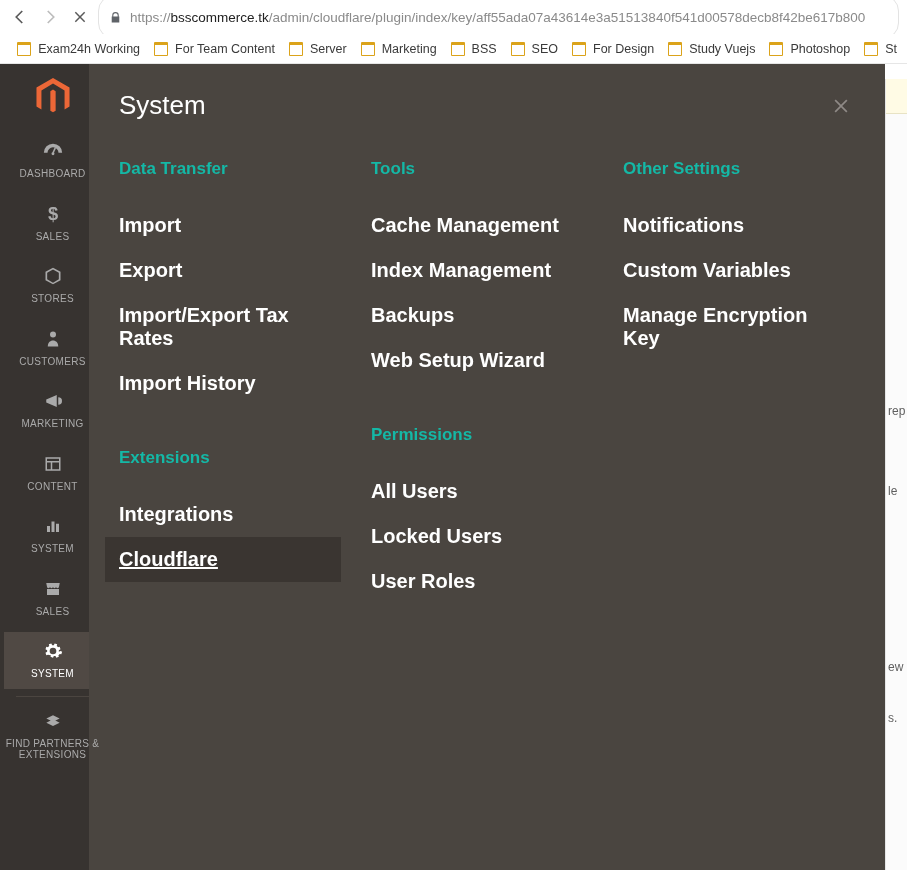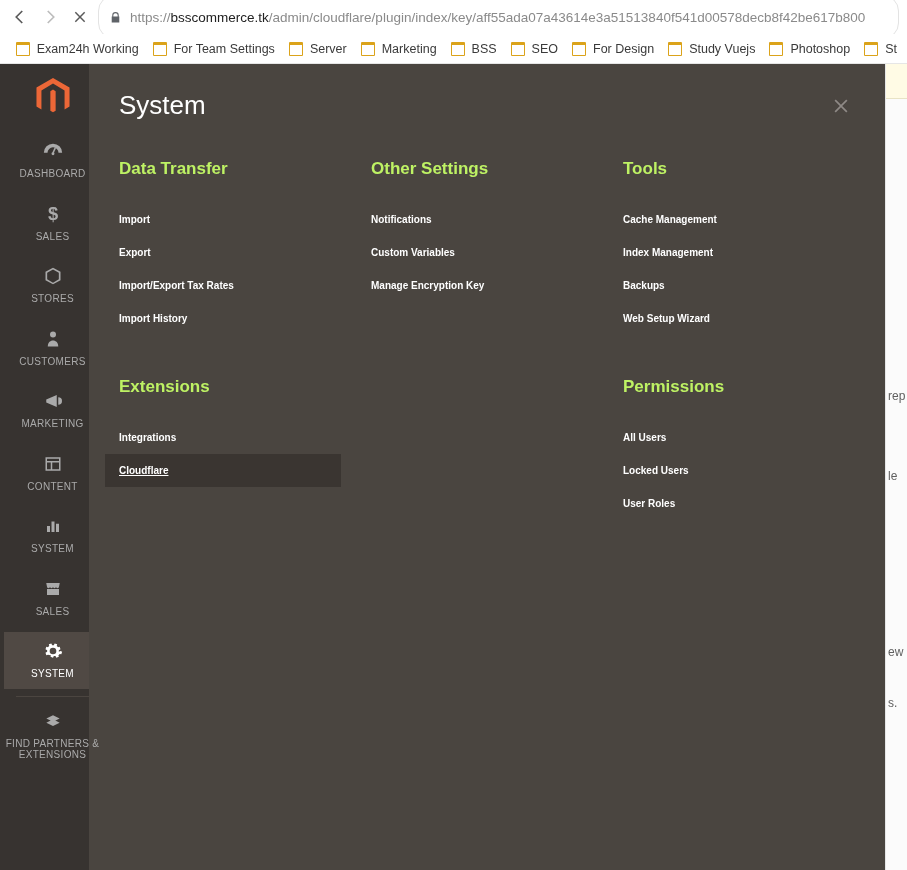--- a/index.html
+++ b/index.html
@@ -37,26 +37,26 @@
 
   
   .flyout { position:absolute; left:89px; top:0; bottom:0; right:22px; background:#4a4540; color:#fff; }
   .flyout-header { display:flex; align-items:center; justify-content:space-between; padding:26px 30px 10px 30px; }
   .flyout-title { font-size:26px; font-weight:400; color:#fff; }
   .close-btn { color:#8f8a86; cursor:pointer; padding:4px; }
 
   .flyout-body { display:flex; padding:28px 30px; gap:20px; }
   .col { flex:1; min-width:0; }
   .section { margin-bottom:42px; }
-  .section-title { font-size:17px; font-weight:600; color:#bef264; margin-bottom:24px; }
-  .menu-link { display:block; font-size:10px; color:#fff; padding:11px 14px; margin-left:-14px; margin-right:10px; cursor:pointer; font-weight:600; }
+  .section-title { font-size:17px; font-weight:600; color:#14b8a6; margin-bottom:24px; }
+  .menu-link { display:block; font-size:20px; color:#fff; padding:11px 14px; margin-left:-14px; margin-right:10px; cursor:pointer; font-weight:600; }
   .menu-link.active { background:#3a3531;text-decoration:underline; }
 
   
-  .page-strip { position:absolute; right:0; top:0; bottom:0; width:22px; background:#fbfbfb; border-left:1px solid #e6e6e6; color:#5f5f5f; font-size:12px; overflow:hidden; }
+  .page-strip { position:absolute; right:0; top:15px; bottom:0; width:22px; background:#fbfbfb; border-left:1px solid #e6e6e6; color:#5f5f5f; font-size:12px; overflow:hidden; }
   .page-strip .frag { position:absolute; left:2px; white-space:nowrap; }
   .yellow-top { position:absolute; top:0; left:0; right:0; height:35px; background:#fffbe5; border-bottom:1px solid #e8e3c5; }
 
   
   svg { display:block; }
 </style>
 </head>
 <body>
 
 <div class="browser-bar">
@@ -88,21 +88,21 @@
   </div>
 </div>
 
 <div class="bookmarks-bar">
   <div class="bm">
       <span class="bm-ico"></span>
       <span>Exam24h Working</span>
     </div>
   <div class="bm">
       <span class="bm-ico"></span>
-      <span>For Team Settings</span>
+      <span>For Team Content</span>
     </div>
   <div class="bm">
       <span class="bm-ico"></span>
       <span>Server</span>
     </div>
   <div class="bm">
       <span class="bm-ico"></span>
       <span>Marketing</span>
     </div>
   <div class="bm">
@@ -272,39 +272,39 @@
         </div>
         <div class="section">
           <div class="section-title">Extensions</div>
           <a class="menu-link">Integrations</a>
           <a class="menu-link active">Cloudflare</a>
         </div>
       </div>
 
       <div class="col">
         <div class="section">
-          <div class="section-title">Other Settings</div>
-          <a class="menu-link">Notifications</a>
-          <a class="menu-link">Custom Variables</a>
-          <a class="menu-link">Manage Encryption Key</a>
-        </div>
-      </div>
-
-      <div class="col">
-        <div class="section">
           <div class="section-title">Tools</div>
           <a class="menu-link">Cache Management</a>
           <a class="menu-link">Index Management</a>
           <a class="menu-link">Backups</a>
           <a class="menu-link">Web Setup Wizard</a>
         </div>
         <div class="section">
           <div class="section-title">Permissions</div>
           <a class="menu-link">All Users</a>
           <a class="menu-link">Locked Users</a>
           <a class="menu-link">User Roles</a>
         </div>
       </div>
 
+      <div class="col">
+        <div class="section">
+          <div class="section-title">Other Settings</div>
+          <a class="menu-link">Notifications</a>
+          <a class="menu-link">Custom Variables</a>
+          <a class="menu-link">Manage Encryption Key</a>
+        </div>
+      </div>
+
     </div>
   </div>
 
 </div>
 
 </body></html>

